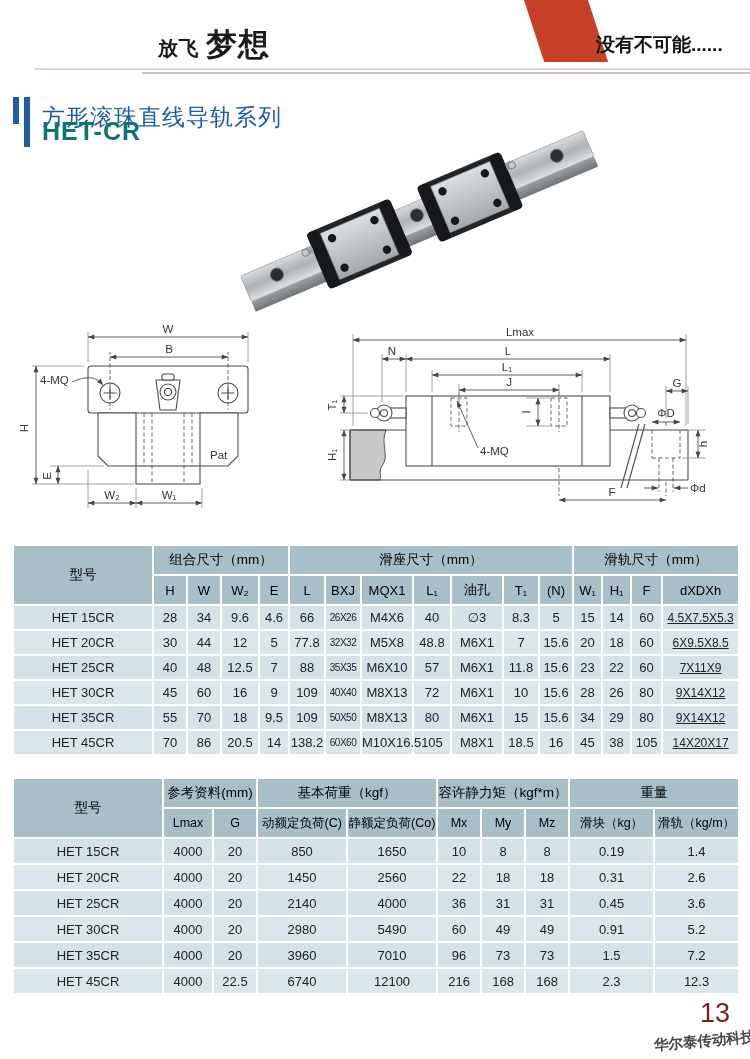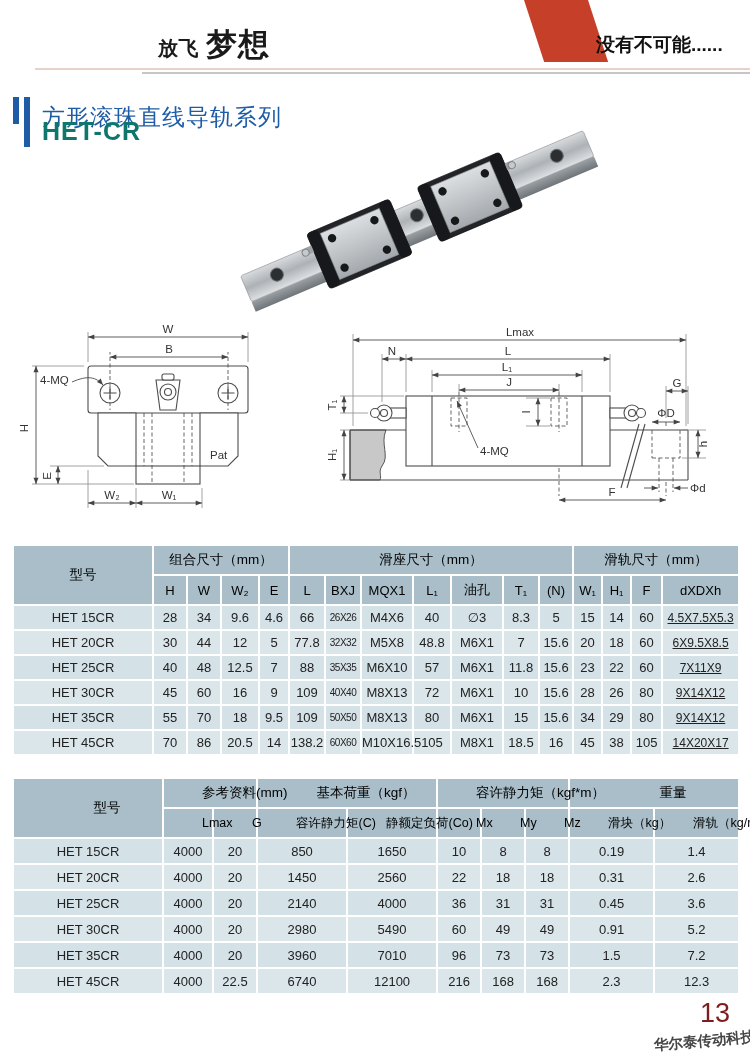--- a/index.html
+++ b/index.html
@@ -38,21 +38,21 @@
   table.spec th,table.spec td{border:2px solid #fff;text-align:center;vertical-align:middle;
       padding:0;white-space:nowrap;overflow:visible;color:#222;}
   table.spec th{background:#a9bec9;font-weight:normal;font-size:13px;color:#000000;height:28px;}
   table.spec tr.group-row th{font-size:13.5px;}
   table.spec td{background:#d4e1e7;font-size:13px;height:23px;}
   table.spec tbody tr:nth-child(even) td{background:#dbe6ea;}
   #t1{top:544px;} #t2{top:777px;}
   #t2 td{height:24px;}
   #t1 td:nth-child(7){font-size:10px;letter-spacing:-.5px;}
   #t1 td:nth-child(16){font-size:12px;text-decoration:underline;}
-  #t2 th{font-size:12.5px;padding-left:38px;}
+  #t2 th{font-size:12.5px;}
   #t2 tr.group-row th{font-size:13.5px;}
 
   
   .page-num{position:absolute;left:700px;top:998px;font-size:27px;color:#7f1d1d;}
   .company{position:absolute;left:654px;top:1036px;font-size:14.5px;font-weight:bold;color:#454545;
            transform:rotate(-5deg);transform-origin:left center;white-space:nowrap;}
 </style>
 </head>
 <body>
 
@@ -445,21 +445,21 @@
       <tr class="group-row">
         <th rowspan="2">型号</th>
         <th colspan="2">参考资料(mm)</th>
         <th colspan="2">基本荷重（kgf）</th>
         <th colspan="3">容许静力矩（kgf*m）</th>
         <th colspan="2">重量</th>
       </tr>
       <tr>
         <th>Lmax</th>
         <th>G</th>
-        <th>容许静力矩(C)</th>
+        <th>动额定负荷(C)</th>
         <th>静额定负荷(Co)</th>
         <th>Mx</th>
         <th>My</th>
         <th>Mz</th>
         <th>滑块（kg）</th>
         <th>滑轨（kg/m）</th>
       </tr>
     </thead>
     <tbody>
         <tr>

